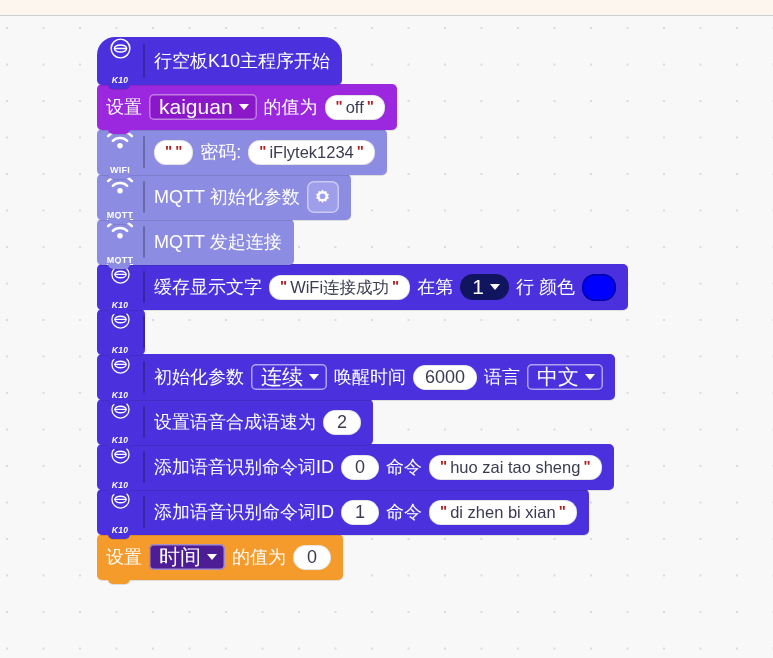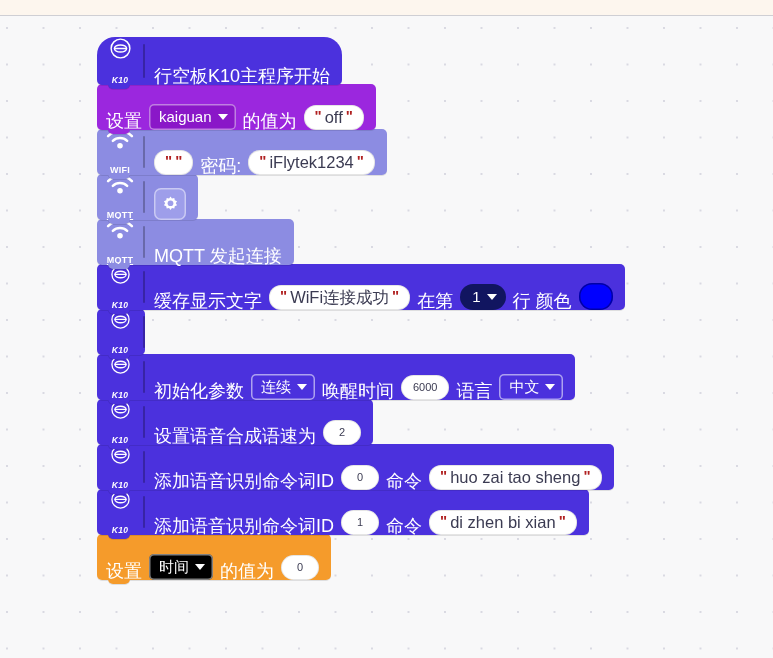--- a/index.html
+++ b/index.html
@@ -60,49 +60,49 @@
     width:46px;min-width:46px;height:100%;
     display:flex;flex-direction:column;align-items:center;justify-content:center;
     padding:2px 0 2px 0;
   }
   .bicon svg{display:block;}
   .iconlbl{font-size:8.5px;font-weight:bold;letter-spacing:.3px;line-height:9px;margin-top:16px;font-style:italic;}
   .iconlbl.up{font-style:normal;letter-spacing:.2px;font-size:9px;text-decoration:underline;}
 
   .divline{width:2px;align-self:stretch;margin:7px 0;background:rgba(0,0,0,.25);border-radius:2px;}
 
-  .brow{display:flex;align-items:flex-end;gap:7px;padding:0 12px 0 9px;height:100%;}
+  .brow{display:flex;align-items:center;gap:7px;padding:0 12px 0 9px;height:100%;}
   .blbl{font-size:18px;line-height:1;white-space:nowrap;color:#fff;}
 
   
   .h48{height:48px;}
   .h46{height:46px;}
 
   
   .fld-text{
     background:#fff;color:#3b3b52;border-radius:12px;
     padding:3px 11px;font-size:16.5px;line-height:19px;white-space:nowrap;
     display:inline-flex;align-items:center;gap:3px;
     box-shadow:inset 0 0 0 1px rgba(0,0,0,.10);
   }
   .q{color:#b02020;font-weight:bold;font-size:15px;position:relative;top:-2px;}
   .fld-num{
     background:#fff;color:#3b3b52;border-radius:13px;
-    padding:3px 12px;font-size:11px;line-height:19px;white-space:nowrap;
+    padding:3px 12px;font-size:18px;line-height:19px;white-space:nowrap;
     display:inline-flex;align-items:center;
     box-shadow:inset 0 0 0 1px rgba(0,0,0,.10);
     min-width:14px;justify-content:center;
   }
   .fld-dd{
-    border-radius:5px;padding:3px 8px 3px 10px;font-size:15px;line-height:20px;
+    border-radius:5px;padding:3px 8px 3px 10px;font-size:21px;line-height:20px;
     display:inline-flex;align-items:center;gap:6px;white-space:nowrap;color:#fff;
   }
   .dd-solid{background:rgba(255,255,255,.00);box-shadow:inset 0 0 0 1.5px rgba(255,255,255,.55);}
   .dd-fill-var{background:#8A17C8;box-shadow:inset 0 0 0 1.5px rgba(255,255,255,.45);}
-  .dd-fill-orange{background:#000000;box-shadow:inset 0 0 0 1.5px rgba(255,255,255,.5);}
+  .dd-fill-orange{background:#4c1d95;box-shadow:inset 0 0 0 1.5px rgba(255,255,255,.5);}
   .dd-dark{background:#111560;border-radius:13px;padding:3px 9px 3px 12px;color:#fff;}
   .caret{width:0;height:0;border-left:5px solid transparent;border-right:5px solid transparent;border-top:6px solid #fff;display:inline-block;}
   .swatch{width:34px;height:27px;border-radius:13px;background:#0000FF;box-shadow:inset 0 0 0 1.5px rgba(0,0,0,.35);display:inline-block;}
   .gearbtn{
     width:32px;height:32px;border-radius:7px;background:#9E9EEA;
     display:inline-flex;align-items:center;justify-content:center;
     box-shadow:inset 0 0 0 1.5px rgba(255,255,255,.45);
   }
 </style>
 </head>
@@ -168,20 +168,21 @@
         <span class="bicon">
           <svg width="30" height="22" viewBox="0 0 30 22">
             <path d="M2.5 7.5 A17 17 0 0 1 27.5 7.5" fill="none" stroke="#fff" stroke-width="2.6" stroke-linecap="round"></path>
             <path d="M7.5 12.4 A11 11 0 0 1 22.5 12.4" fill="none" stroke="#fff" stroke-width="2.6" stroke-linecap="round"></path>
             <circle cx="15" cy="17.6" r="2.9" fill="#fff"></circle>
           </svg>
           <span class="iconlbl up">MQTT</span>
         </span>
         <span class="divline"></span>
         <span class="brow">
+          <span class="blbl">MQTT 初始化参数</span>
           <span class="gearbtn">
             <svg width="19" height="19" viewBox="0 0 20 20">
               <path fill="#fff" d="M10 1.6l1.5 2.1 2.5-.6.5 2.5 2.4.9-1.3 2.2 1.3 2.2-2.4.9-.5 2.5-2.5-.6L10 15.8l-1.5-2.1-2.5.6-.5-2.5-2.4-.9 1.3-2.2L3.1 6.5l2.4-.9.5-2.5 2.5.6z"></path>
               <circle cx="10" cy="8.7" r="3" fill="#9E9EEA"></circle>
             </svg>
           </span>
         </span>
       </div>
       <div class="blk c-net h46" style="z-index:96">
         <span class="bicon">

